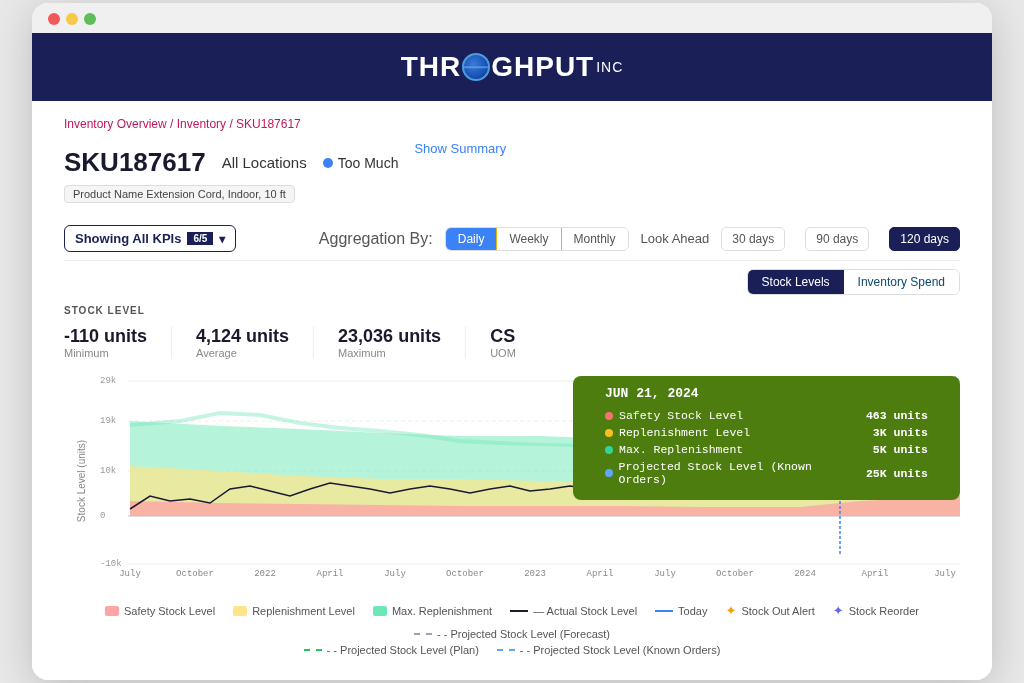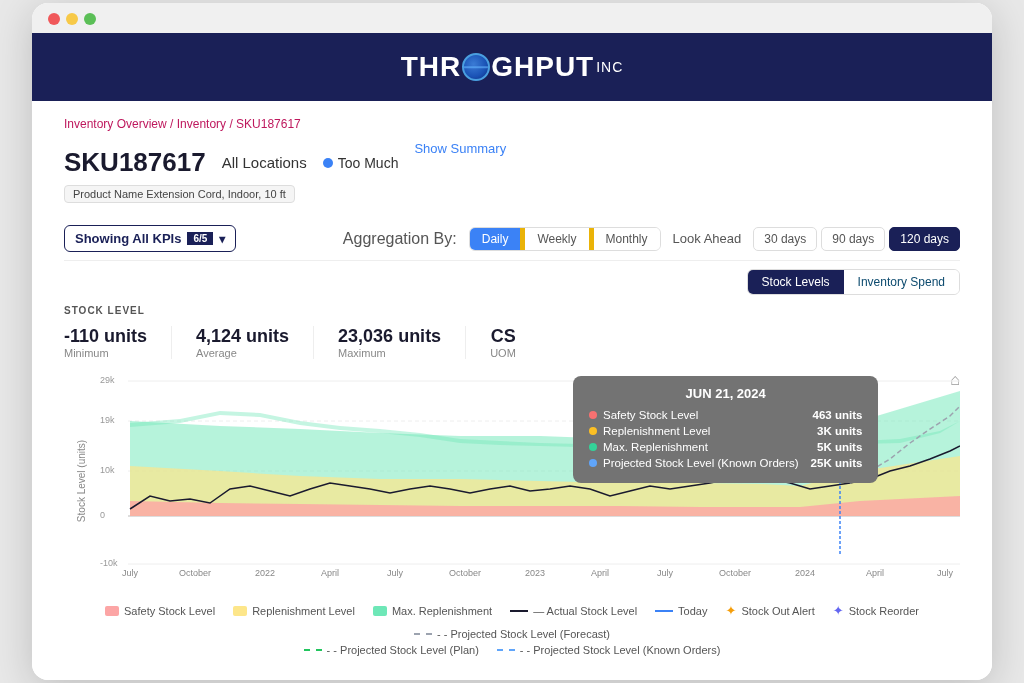--- a/index.html
+++ b/index.html
@@ -163,31 +163,31 @@
       border-radius: 6px;
       overflow: hidden;
     }
     .btn-group button {
       border: none;
       background: #fff;
       padding: 4px 12px;
       font-size: 12px;
       cursor: pointer;
       color: #555;
-      border-right: 5px solid #eab308;
+      border-right: 1px solid #eab308;
     }
     .btn-group button:last-child { border-right: none; }
     .btn-group button.active {
       background: #3b82f6;
       color: #fff;
     }
     .look-ahead-label { font-weight: 500; color: #555; font-size: 13px; }
     .look-ahead-group {
       display: flex;
-      gap: 4px;
+      gap: 20px;
     }
     .look-btn {
       border: 1px solid #ddd;
       background: #fff;
       padding: 4px 10px;
       font-size: 12px;
       border-radius: 5px;
       cursor: pointer;
       color: #555;
     }
@@ -238,58 +238,57 @@
     .stat-item {
       padding-right: 24px;
       border-right: 1px solid #eee;
       margin-right: 24px;
     }
     .stat-item:last-child { border-right: none; }
     .stat-value {
       font-size: 18px;
       font-weight: 800;
       color: #1a1a2e;
-      text-align: right;
     }
     .stat-label {
       font-size: 11px;
       color: #888;
     }
 
     .chart-container {
       position: relative;
       width: 100%;
       height: 220px;
+      font-family: Liberation Mono, monospace;
     }
     .chart-svg {
       width: 100%;
       height: 100%;
     }
     .y-axis-label {
       position: absolute;
       left: -24px;
       top: 50%;
       transform: translateY(-50%) rotate(-90deg);
       font-size: 10px;
       color: #888;
       white-space: nowrap;
     }
 
     .tooltip-box {
       position: absolute;
       top: 10px;
       left: 50%;
-      background: #737373;
+      background: #4d7c0f;
       color: #fff;
       border-radius: 8px;
-      padding: 10px 16px;
+      padding: 10px 32px;
       font-size: 12px;
       min-width: 260px;
       z-index: 10;
-      text-align: center;
     }
     .tooltip-date {
       font-size: 13px;
       font-weight: 700;
       margin-bottom: 8px;
       color: #fff;
     }
     .tooltip-row {
       display: flex;
       justify-content: space-between;

